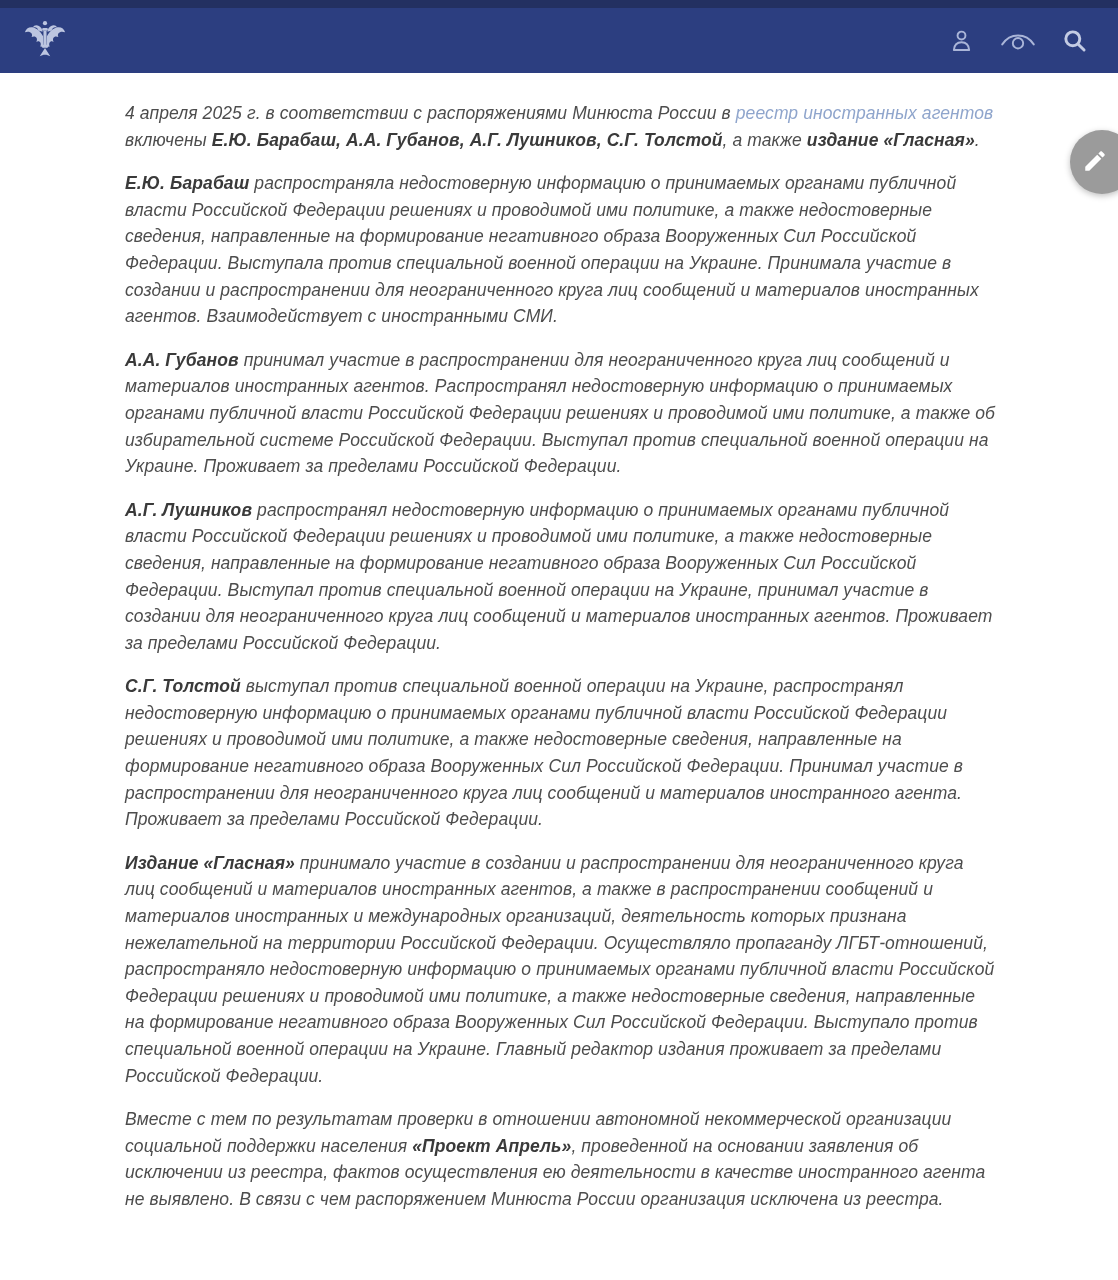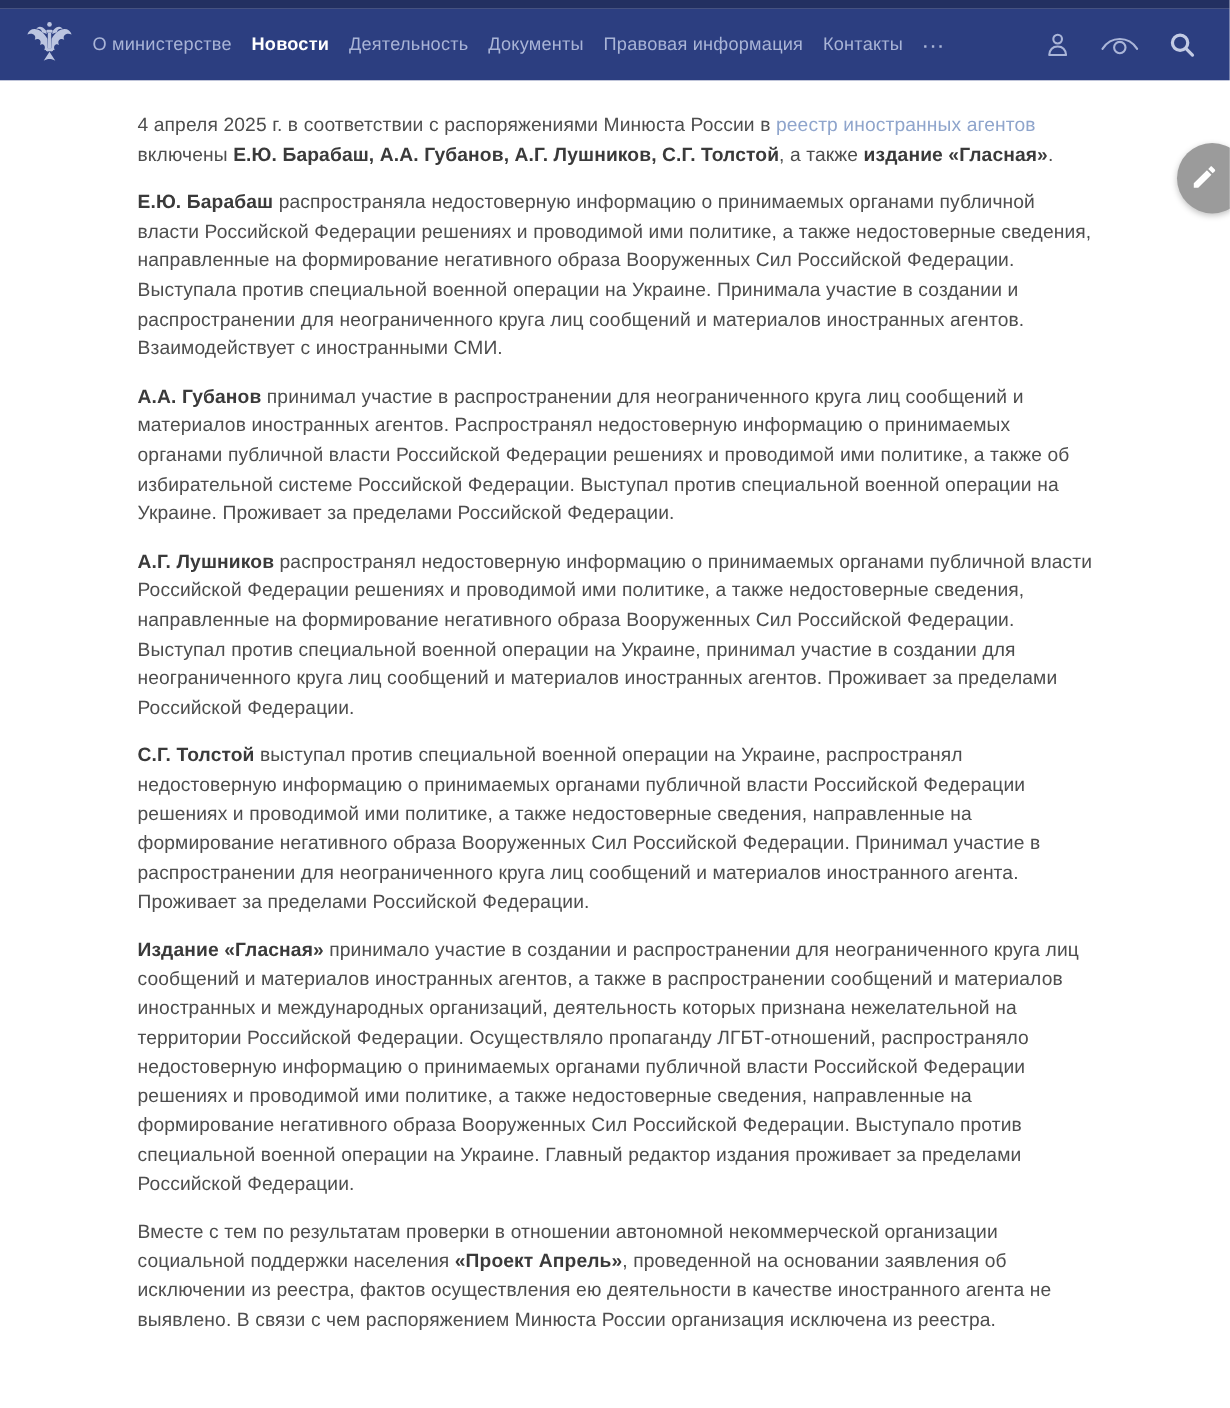--- a/index.html
+++ b/index.html
@@ -42,20 +42,21 @@
   .nav-icon{display:flex;align-items:center;cursor:pointer;}
   .content{
     padding:27px 0 0 125px;
     width:997px;
   }
   .content p{
     margin:0 0 17px 0;
     font-size:17.5px;line-height:26.6px;
     color:var(--body-text);
     letter-spacing:.1px;
+    font-style:italic;
   }
   .content .b{font-weight:bold;color:var(--bold-text);}
   .content a{color:var(--link-color);text-decoration:none;cursor:pointer;}
   .edit-fab{
     position:absolute;top:130px;right:-16px;
     width:64px;height:64px;border-radius:50%;
     background:var(--edit-btn-bg);
     display:flex;align-items:center;justify-content:center;
     box-shadow:0 2px 6px rgba(0,0,0,.25);
     cursor:pointer;border:none;padding:0;
@@ -79,29 +80,20 @@
           <circle cx="24" cy="7.5" r="2.2"></circle>
           <rect x="21" y="12.5" width="6" height="3" rx="1.2"></rect>
           <rect x="22.4" y="15.5" width="3.2" height="15"></rect>
           <rect x="20.5" y="30" width="7" height="3" rx="1.2"></rect>
           <path d="M24 33.5 L18.5 42 C22 39.8 26 39.8 29.5 42 Z"></path>
         </g>
       </svg>
     </span>
   </div>
 
-  <ul class="nav-menu">
-      <li class="nav-item">О министерстве</li>
-      <li class="nav-item active">Новости</li>
-      <li class="nav-item">Деятельность</li>
-      <li class="nav-item">Документы</li>
-      <li class="nav-item">Правовая информация</li>
-      <li class="nav-item">Контакты</li>
-      <li class="nav-item more">···</li>
-    </ul>
 
   <div class="nav-icons">
     <span class="nav-icon">
       <svg viewBox="0 0 24 24" width="27" height="27" fill="none" stroke="#aab5d8" stroke-width="1.7">
         <circle cx="12" cy="7.6" r="3.5"></circle>
         <path d="M5.2 20.5 C5.6 15.8 8.4 13.6 12 13.6 C15.6 13.6 18.4 15.8 18.8 20.5 Z" stroke-linejoin="round"></path>
       </svg>
     </span>
     <span class="nav-icon">
       <svg viewBox="0 0 32 20" width="36" height="24" fill="none" stroke="#aab5d8" stroke-width="1.7">

